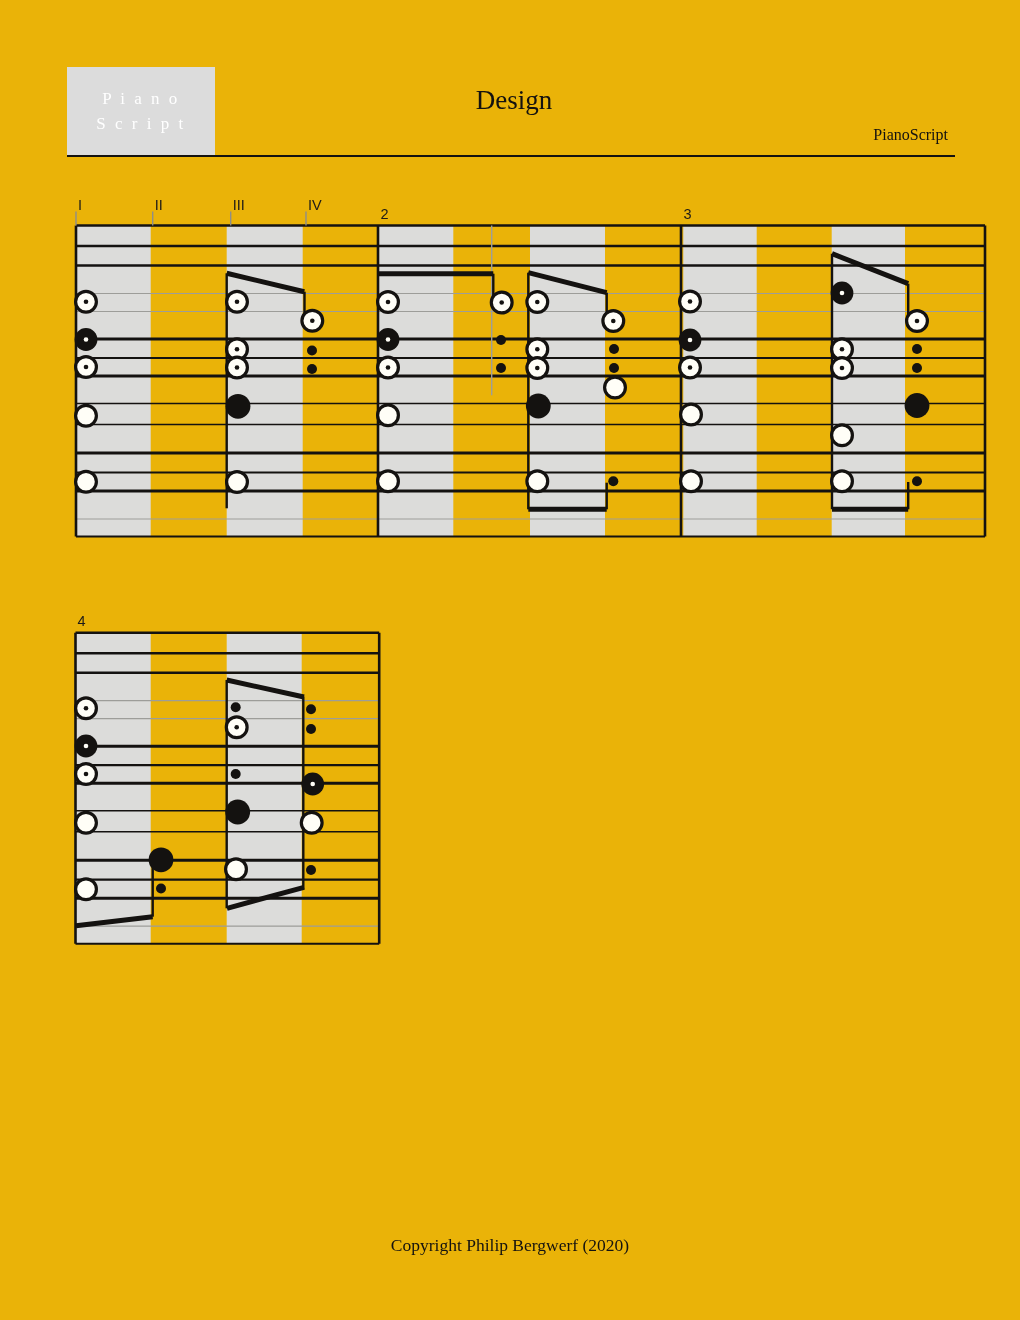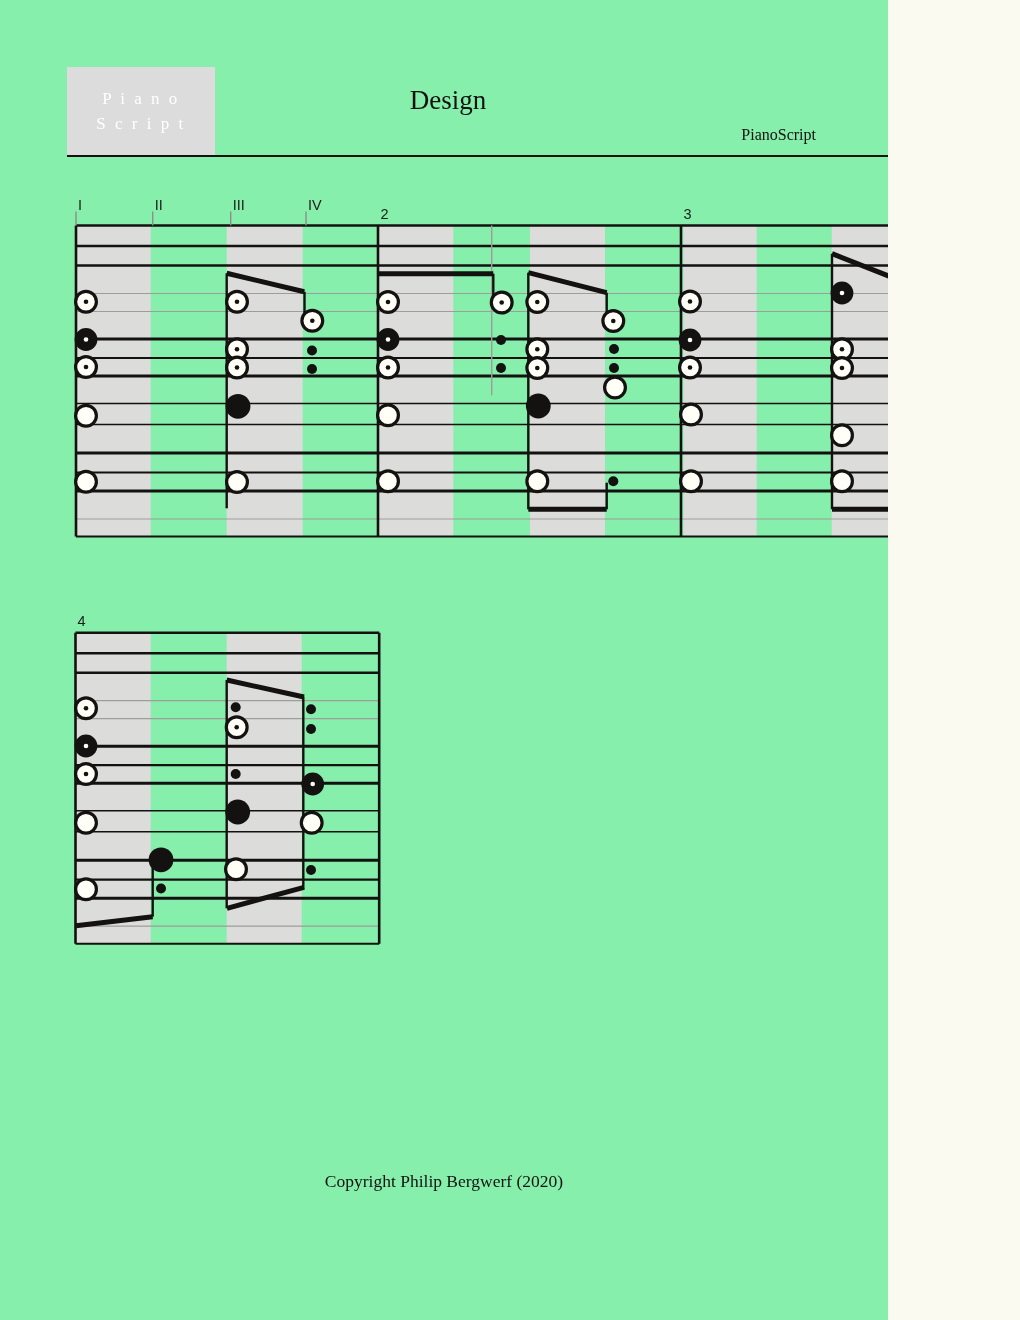--- a/index.html
+++ b/index.html
@@ -1,34 +1,34 @@
 <!DOCTYPE html>
 <html><head>
 <meta charset="utf-8">
 <style>
   html,body { margin:0; padding:0; background:#fbfaf1; }
   .page {
-    position:relative; width:888px; height:1320px;
-    background:#86efac; color:#141210;
+    position:relative; width:1020px; height:1320px;
+    background:#eab308; color:#141210;
     font-family:"Liberation Serif", serif; overflow:hidden;
   }
   .logo {
     position:absolute; left:67px; top:67px; width:148px; height:89px;
     background:#dcdcdc; color:#ffffff;
     font-size:17px; letter-spacing:2.5px; text-align:center;
     display:flex; flex-direction:column; justify-content:center; gap:5px;
   }
   .title {
     position:absolute; top:81px; left:0; width:100%;
     text-align:center; font-size:27px; font-weight:400; margin:4px;
   }
   .brand { position:absolute; top:126px; right:72px; font-size:16px; }
   .rule  { position:absolute; left:67px; top:154.5px; width:888px; height:2px; background:#141210; }
   .score-svg { position:absolute; left:0; top:0; }
-  .copyright { position:absolute; top:1171px; left:0; width:100%; text-align:center; font-size:17.5px; }
+  .copyright { position:absolute; top:1235px; left:0; width:100%; text-align:center; font-size:17.5px; }
 </style>
 </head>
 <body>
 
 <div class="page">
   <div class="logo">
     <div>P i a n o</div>
     <div>S c r i p t</div>
   </div>
   <h1 class="title">Design</h1>

